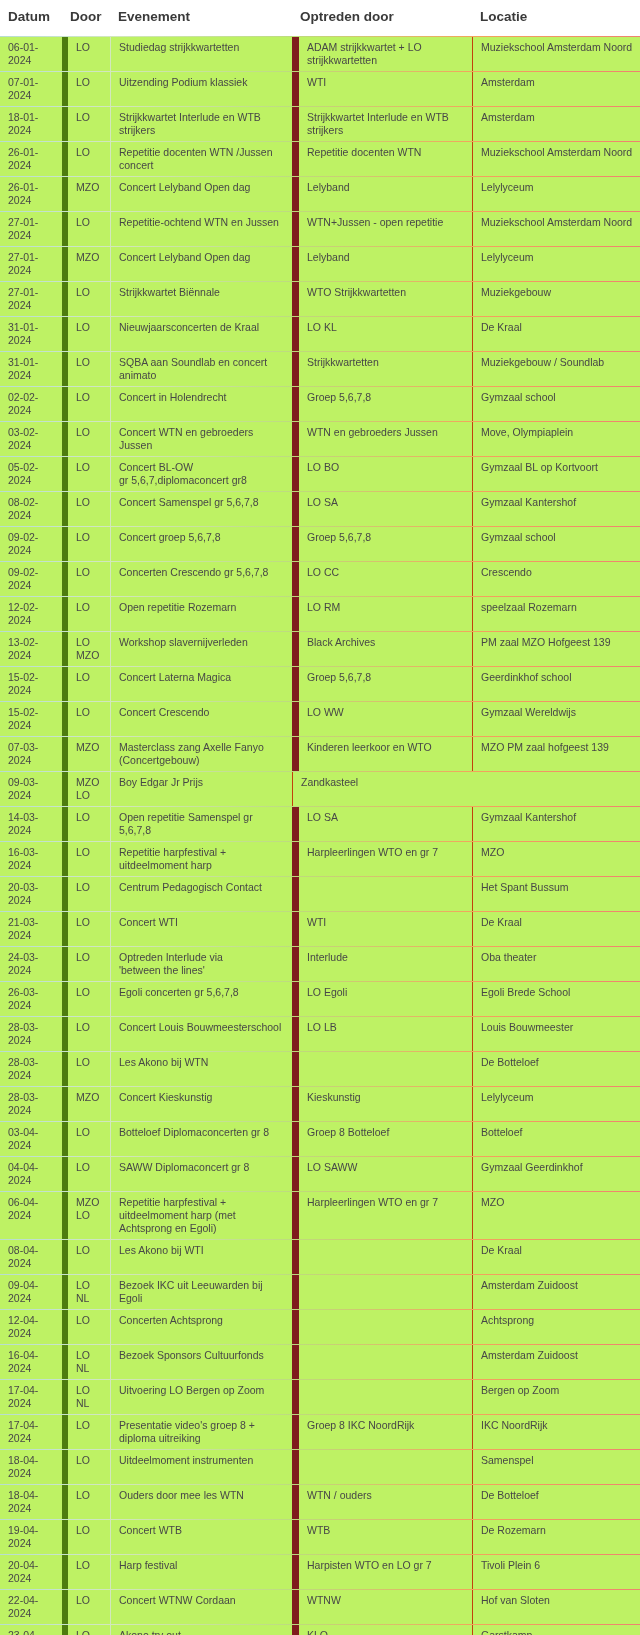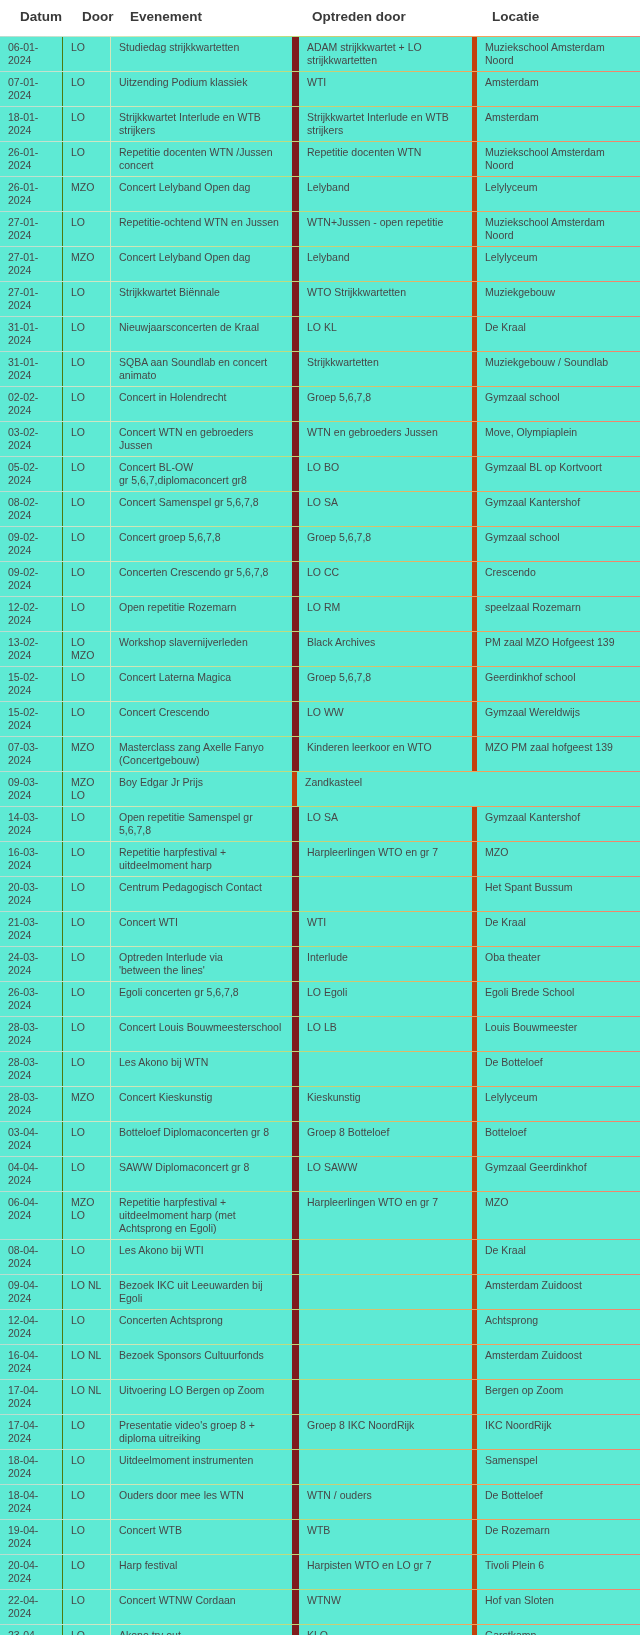--- a/index.html
+++ b/index.html
@@ -1,26 +1,26 @@
 <!DOCTYPE html>
 <html><head>
 <meta charset="utf-8">
 <style>
   html,body{margin:0;padding:0;background:#ffffff;}
   body{font-family:"Liberation Sans","DejaVu Sans",sans-serif;color:#474747;}
   .table-wrap{width:640px;background:#fff;}
   .grid-row{display:grid;grid-template-columns:62px 48px 182px 180px 168px;align-items:stretch;}
-  .header-row .hcell{font-size:13.5px;font-weight:700;color:#3a3a3a;padding:9px 6px 12px 20px;line-height:15px;}
+  .header-row .hcell{font-size:13.5px;font-weight:700;color:#3a3a3a;padding:9px 6px 12px 8px;line-height:15px;}
   .divider{height:1px;width:100%;background:linear-gradient(90deg,#b7ddd0 0%,#c8e4cd 10%,#d2e7bd 17.5%,#bddb7d 46%,#f2a45c 74%,#ee8270 100%);}
   .cell{font-size:10.5px;line-height:13px;padding:4px 5px 4px 8px;white-space:pre-line;word-wrap:break-word;}
-  .cell.c1{border-left:1px solid #4d7c0f;}
+  .cell.c1{border-left:6px solid #4d7c0f;}
   .cell.c2{border-left:1px solid #d2e7bd;}
   .cell.c3{border-left:7px solid #7f1d1d;}
-  .cell.c4{border-left:5px solid #c2410c;}
-  .row{background:#5eead4;}
+  .cell.c4{border-left:1px solid #c2410c;}
+  .row{background:#bef264;}
 </style>
 </head>
 <body>
 
 <div class="table-wrap">
   <div class="grid-row header-row">
     <div class="hcell">Datum</div>
     <div class="hcell">Door</div>
     <div class="hcell">Evenement</div>
     <div class="hcell">Optreden door</div>

